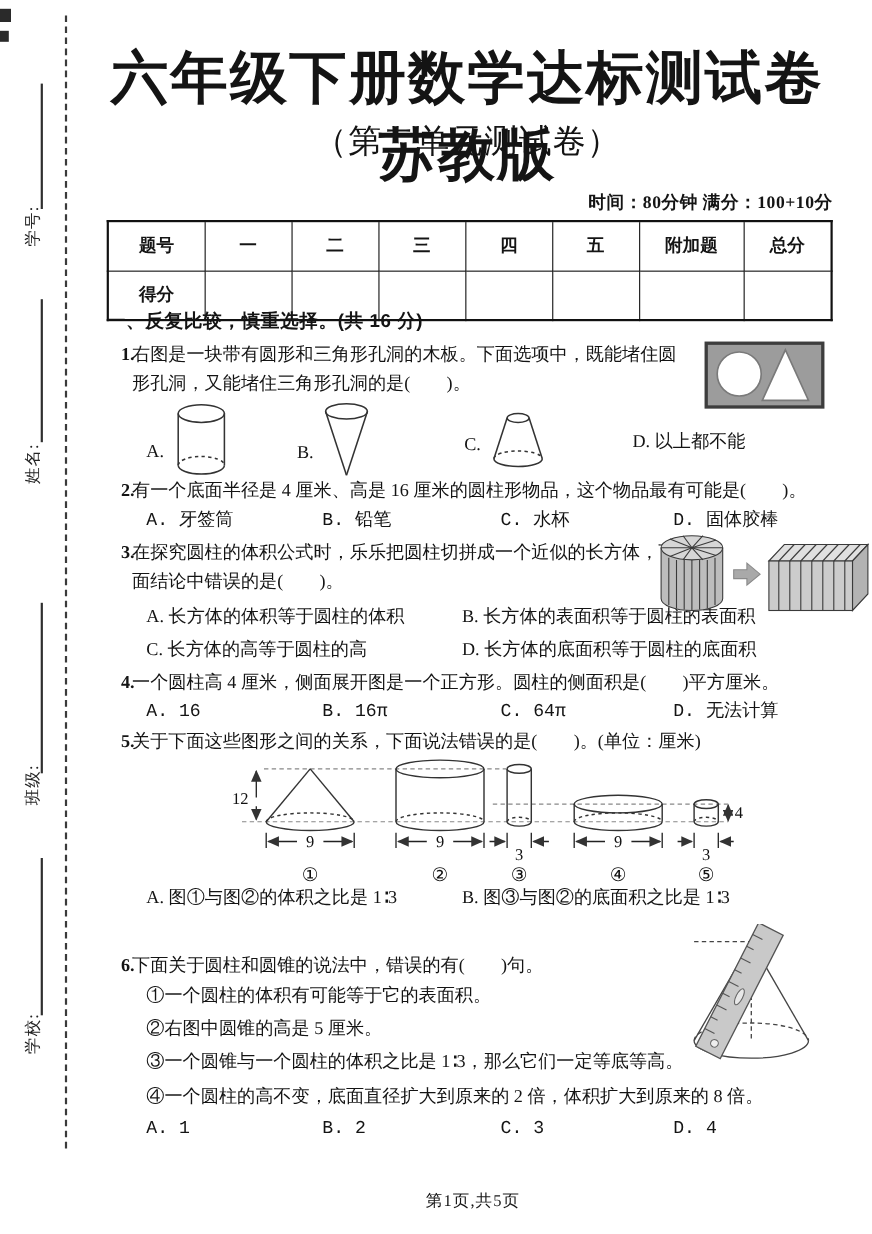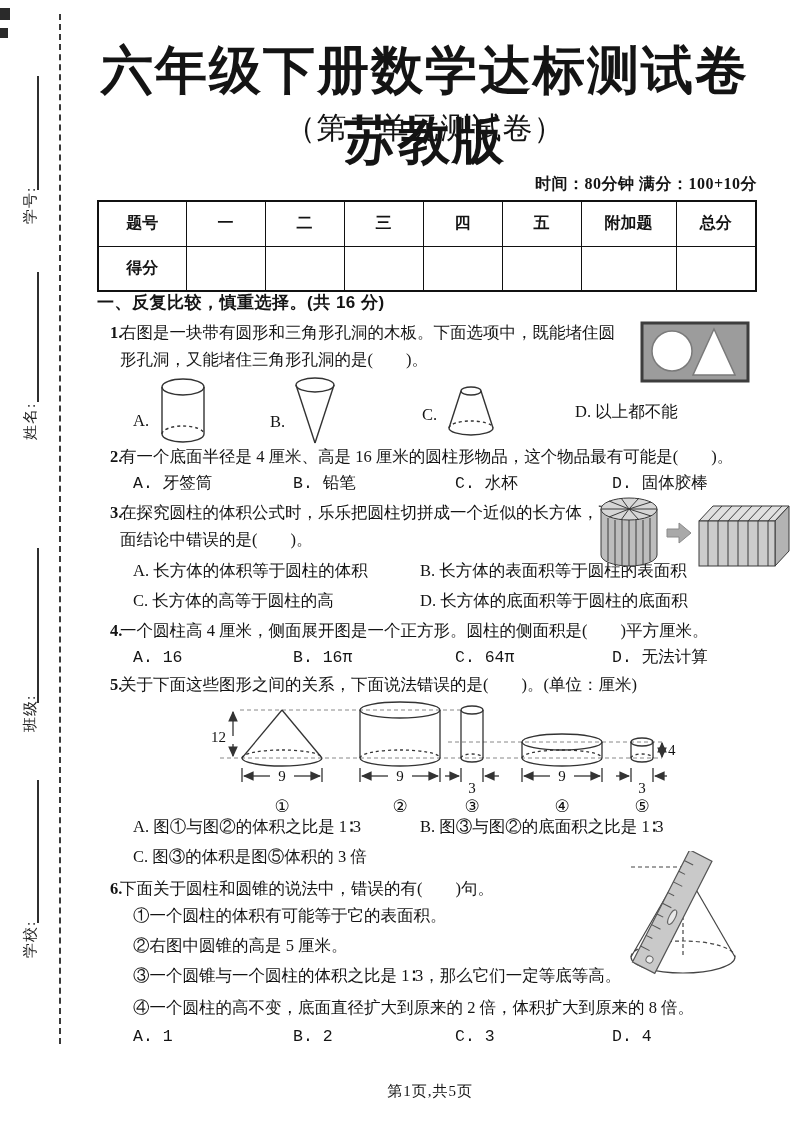--- a/index.html
+++ b/index.html
@@ -41,21 +41,21 @@
   .score-table {
     position:absolute; top:200px; left:97px; width:660px;
     border-collapse:collapse; table-layout:fixed;
     border:2.5px solid #111;
   }
   .score-table td {
     border:1.5px solid #111; height:45px; text-align:center;
     font-size:16px; font-weight:bold; font-family:"Liberation Serif", serif;
   }
   
-  .content { position:absolute; top:291px; left:97px; width:662px; }
+  .content { position:absolute; top:280px; left:97px; width:662px; }
   .sec-head {
     font-family:"Liberation Sans", sans-serif;
     font-size:17px; font-weight:bold; letter-spacing:0.5px;
   }
   .q { position:absolute; width:662px; font-size:16.5px; line-height:27px; }
   .qrow { display:flex; }
   .qnum { font-weight:bold; padding-left:13px; width:23px; flex:none; }
   .qtext { flex:1; }
   .opts4 {
     display:grid; grid-template-columns:160px 162px 157px 1fr;
@@ -361,21 +361,20 @@
             <text x="190" y="114" text-anchor="middle">②</text>
             <text x="262" y="114" text-anchor="middle">③</text>
             <text x="352" y="114" text-anchor="middle">④</text>
             <text x="432" y="114" text-anchor="middle">⑤</text>
           </g>
         </svg>
       </div>
       <div class="opts2" style="position:absolute; top:142px; width:662px;">
         <span>A. 图①与图②的体积之比是 1∶3</span>
         <span>B. 图③与图②的底面积之比是 1∶3</span>
-        <span>C. 图③的体积是图⑤体积的 3 倍</span>
       </div>
     </div>
 
     <div class="q" style="top:584px; height:170px;">
       <div class="qrow">
         <span class="qnum">6.</span>
         <span class="qtext" style="max-width:500px;">下面关于圆柱和圆锥的说法中，错误的有(　　)句。</span>
       </div>
 
       <div class="figure-abs" style="left:528px; top:-24px;">

